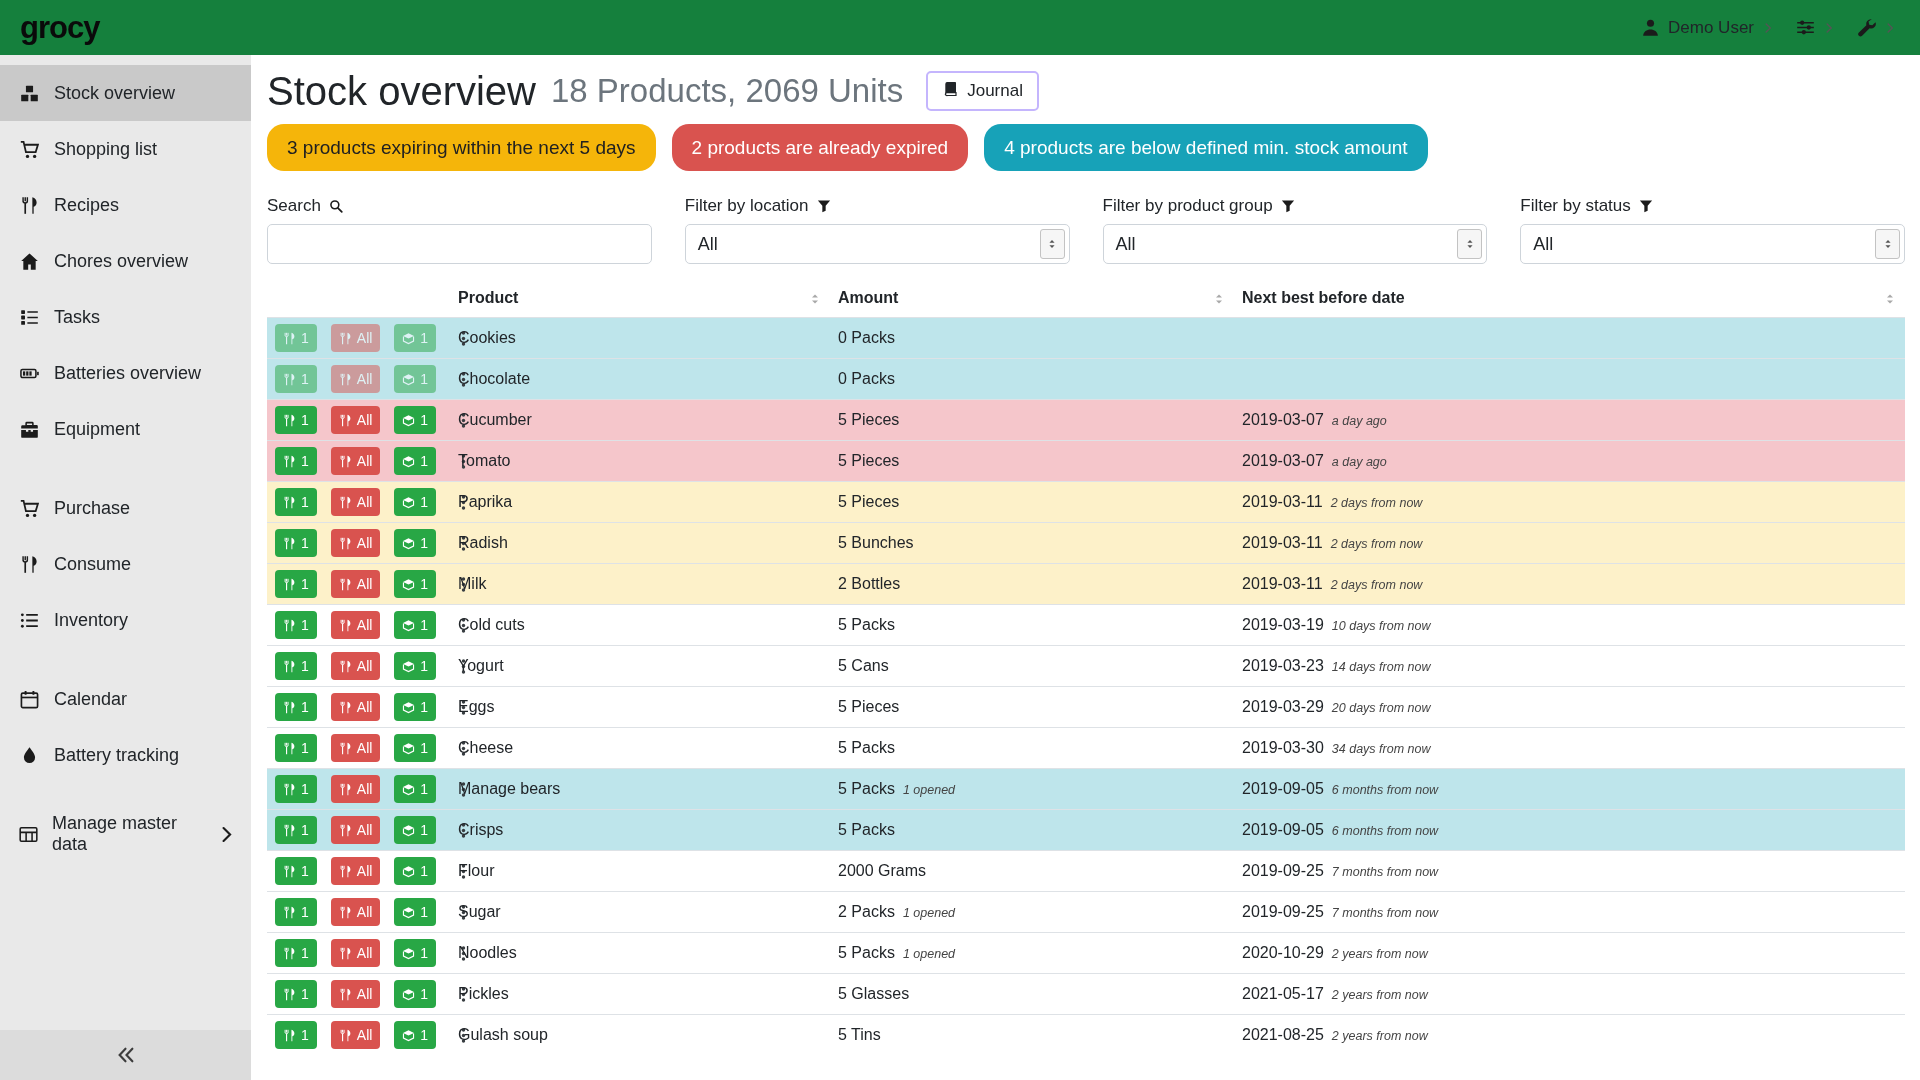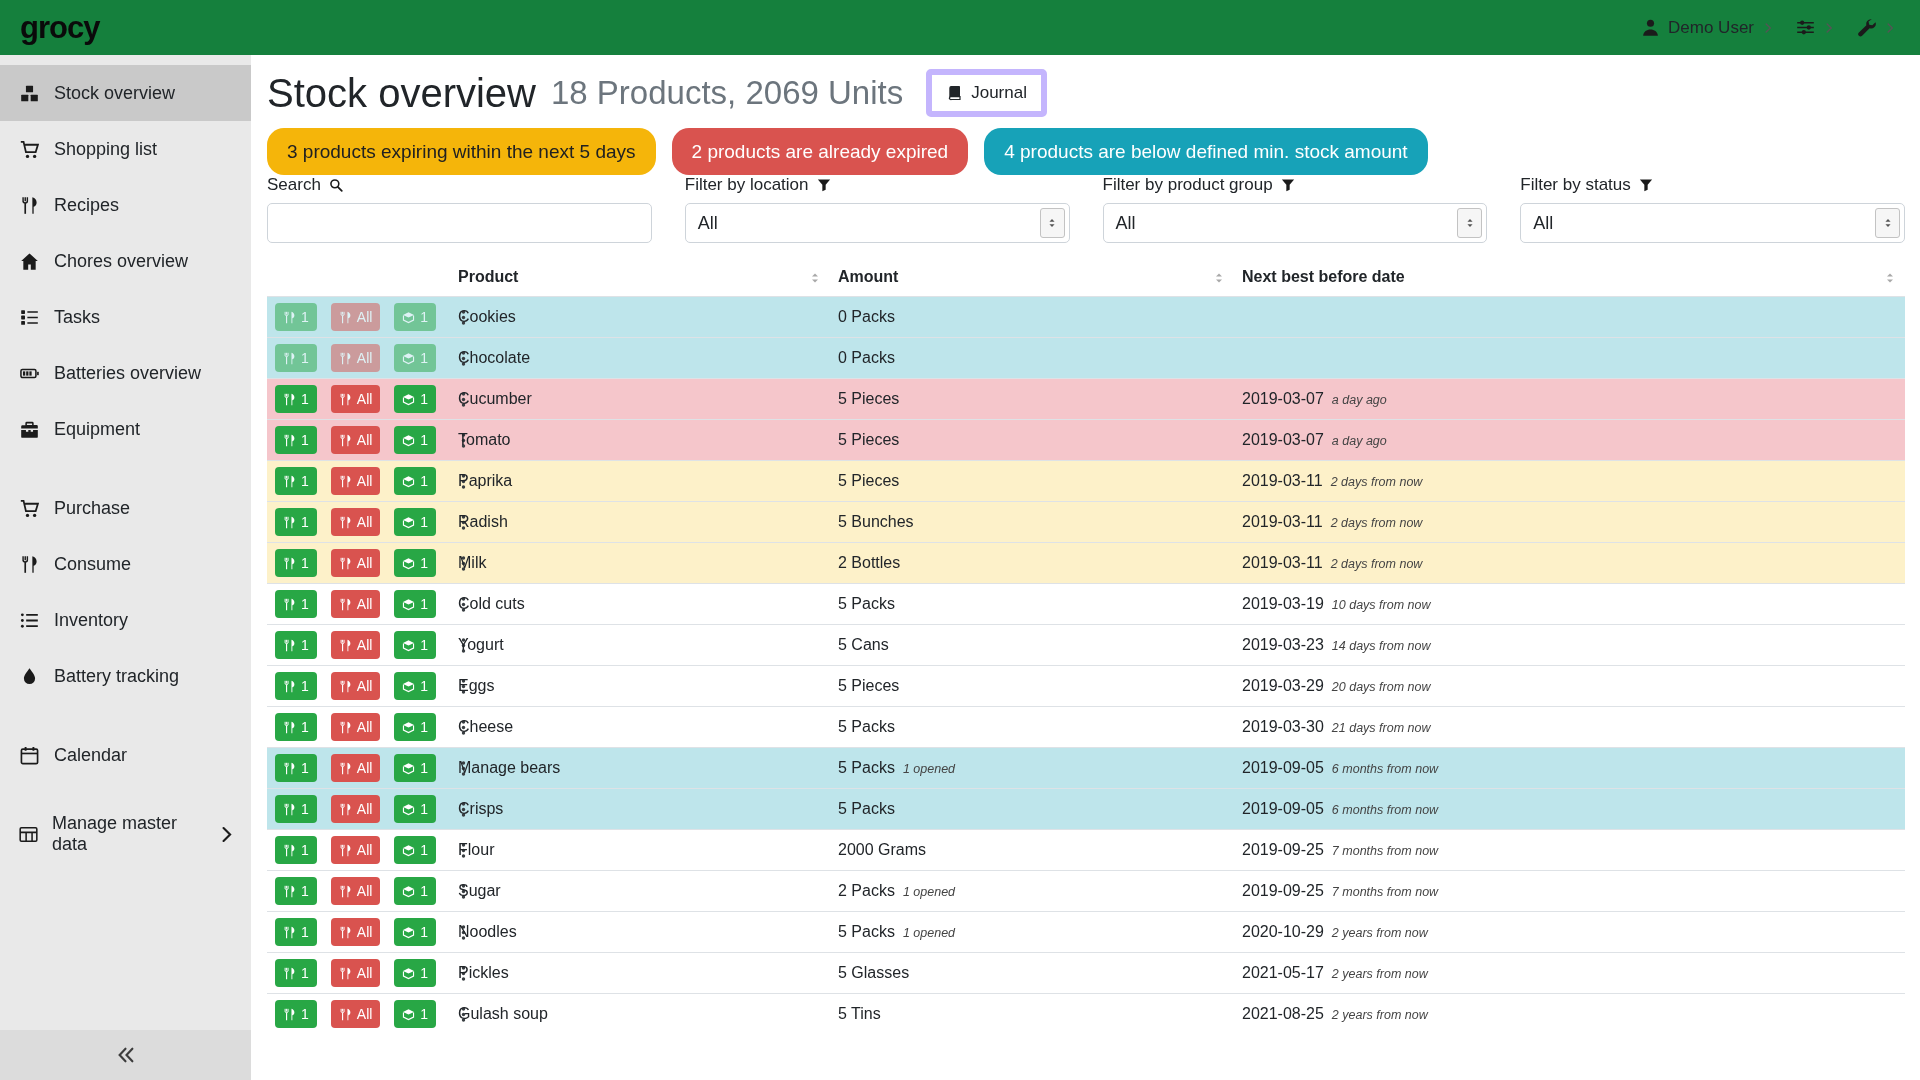--- a/index.html
+++ b/index.html
@@ -40,33 +40,33 @@
     position:absolute; bottom:0; left:0; right:0; height:50px; background:#dcdcdc;
     display:flex; align-items:center; justify-content:center; font-size:20px; color:#3c3c3c; cursor:pointer;
   }
 
   
   .main { flex:1; padding:14px 15px 0 16px; overflow:hidden; }
   .page-head { display:flex; align-items:center; gap:15px; }
   .page-title { font-size:40px; font-weight:500; line-height:1.1; }
   .page-subtitle { font-size:33px; font-weight:400; color:#6c757d; }
   .journal-btn {
-    margin-left:8px; display:inline-flex; align-items:center; gap:9px;
-    border:6px solid #c4b5fd; border-radius:5px; background:#fff; color:#212529;
+    margin-left:8px; display:inline-flex; gap:9px;
+    border:2px solid #c4b5fd; border-radius:5px; background:#fff; color:#212529;
     font-size:17px; padding:8px 14px; cursor:pointer; font-family:inherit;
   }
   .journal-btn .ico { font-size:16px; }
 
   .banners { display:flex; gap:16px; margin-top:11px; }
   .banner {
     height:47px; display:flex; align-items:center; padding:12px 20px;
     border-radius:17px; font-size:19px; cursor:pointer; white-space:nowrap;
   }
 
-  .filters { display:flex; gap:33px; }
+  .filters { display:flex; gap:33px; margin-top:25px; }
   .filter-col { flex:1; min-width:0; }
   .filter-label { display:flex; align-items:center; gap:8px; font-size:17px; margin-bottom:8px; }
   .label-ico { font-size:14px; color:#1b1b1b; display:inline-flex; }
   .f-input {
     height:40px; width:100%; border:1px solid #ced4da; border-radius:5px;
     background:#fff; font-size:18px; padding:0 11px; font-family:inherit; color:#212529;
   }
   .f-select {
     height:40px; width:100%; border:1px solid #ced4da; border-radius:5px; background:#fff;
     display:flex; align-items:center; padding:0 36px 0 12px; font-size:18px;
@@ -248,37 +248,37 @@
           <span class="ico">
             <svg viewBox="0 0 16 16" fill="currentColor">
               <circle cx="2" cy="3.2" r="1.2"></circle>
               <circle cx="2" cy="8" r="1.2"></circle>
               <circle cx="2" cy="12.8" r="1.2"></circle>
               <path stroke="currentColor" stroke-width="1.5" d="M5.2 3.2H15M5.2 8H15M5.2 12.8H15"></path>
             </svg>
           </span>
           <span class="side-label">Inventory</span>
         </div>
-        <div class="side-item">
-          <span class="ico">
-            <svg viewBox="0 0 16 16" fill="currentColor">
-              <path d="M8 1.1C5.5 4.7 3.3 7.1 3.3 9.7a4.7 4.7 0 0 0 9.4 0C12.7 7.1 10.5 4.7 8 1.1z"></path>
-            </svg>
-          </span>
-          <span class="side-label">Battery tracking</span>
-        </div>
         <div class="side-item gap">
           <span class="ico">
             <svg viewBox="0 0 16 16" fill="currentColor">
               <rect x="1.2" y="2.6" width="13.6" height="12.2" rx="1.2" fill="none" stroke="currentColor" stroke-width="1.4"></rect>
               <path stroke="currentColor" stroke-width="1.4" d="M1.2 6.3h13.6"></path>
               <path stroke="currentColor" stroke-width="1.6" d="M4.7.8v3.2M11.3.8v3.2"></path>
             </svg>
           </span>
           <span class="side-label">Calendar</span>
+        </div>
+        <div class="side-item">
+          <span class="ico">
+            <svg viewBox="0 0 16 16" fill="currentColor">
+              <path d="M8 1.1C5.5 4.7 3.3 7.1 3.3 9.7a4.7 4.7 0 0 0 9.4 0C12.7 7.1 10.5 4.7 8 1.1z"></path>
+            </svg>
+          </span>
+          <span class="side-label">Battery tracking</span>
         </div>
         <div class="side-item gap">
           <span class="ico">
             <svg viewBox="0 0 16 16" fill="currentColor">
               <rect x="1" y="2.4" width="14" height="11.2" rx="1" fill="none" stroke="currentColor" stroke-width="1.3"></rect>
               <path stroke="currentColor" stroke-width="1.3" d="M1 6.2h14M6 6.2v7.4M11 6.2v7.4"></path>
             </svg>
           </span>
           <span class="side-label">Manage master data</span>
           <span class="ico chev-end">
@@ -939,21 +939,21 @@
                     <svg viewBox="0 0 16 16" fill="currentColor">
                       <circle cx="8" cy="2.8" r="1.6"></circle>
                       <circle cx="8" cy="8" r="1.6"></circle>
                       <circle cx="8" cy="13.2" r="1.6"></circle>
                     </svg>
                   </span>
                 </div>
               </td>
               <td>Cheese</td>
               <td>5 Packs</td>
-              <td>2019-03-30<span class="note">21 days from now</span></td>
+              <td>2019-03-30<span class="note">34 days from now</span></td>
             </tr>
             <tr class="st-info">
               <td class="col-actions">
                 <div class="actions">
                   <button class="btn btn-grn">
                     <span class="ico bico">
                       <svg viewBox="0 0 16 16" fill="currentColor">
                         <path fill="none" stroke="currentColor" stroke-width="1.2" d="M2.6 1v3.4M4.4 1v3.4M6.2 1v3.4"></path>
                         <path d="M3.7 5.6h1.4V15H3.7z"></path>
                         <path fill="none" stroke="currentColor" stroke-width="1.2" d="M2.6 4.2c0 .9.8 1.6 1.8 1.6s1.8-.7 1.8-1.6"></path>

